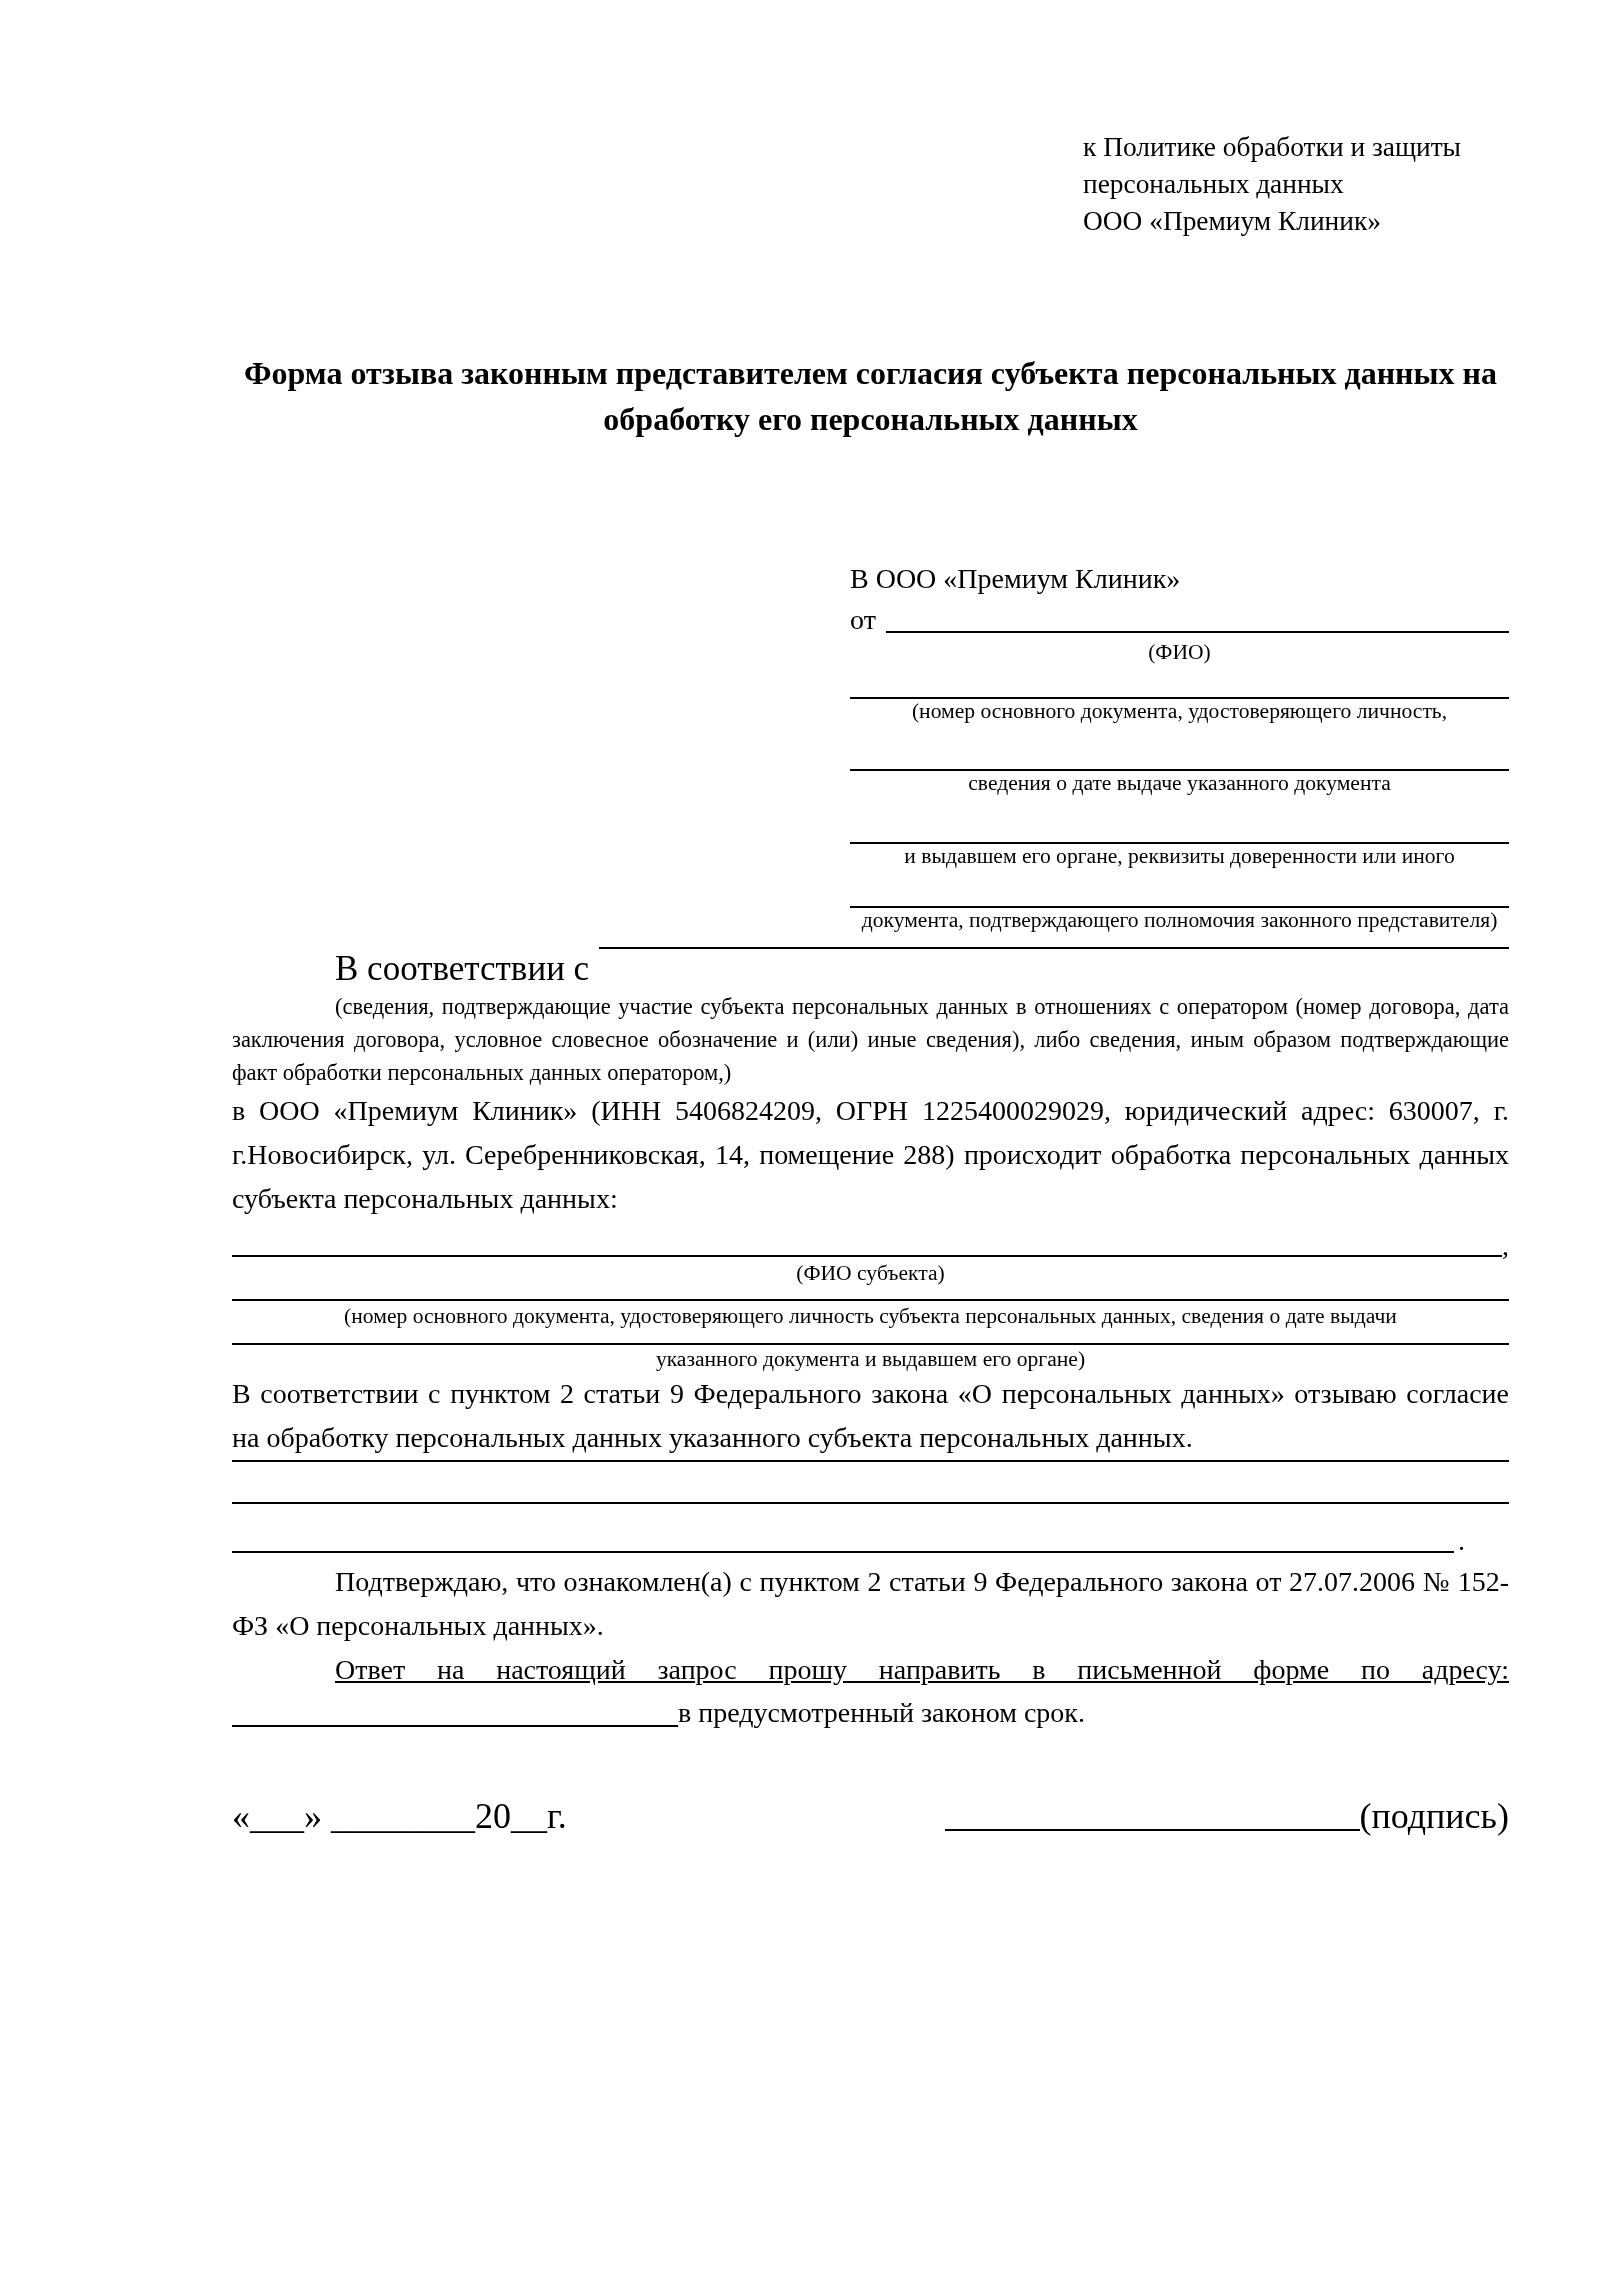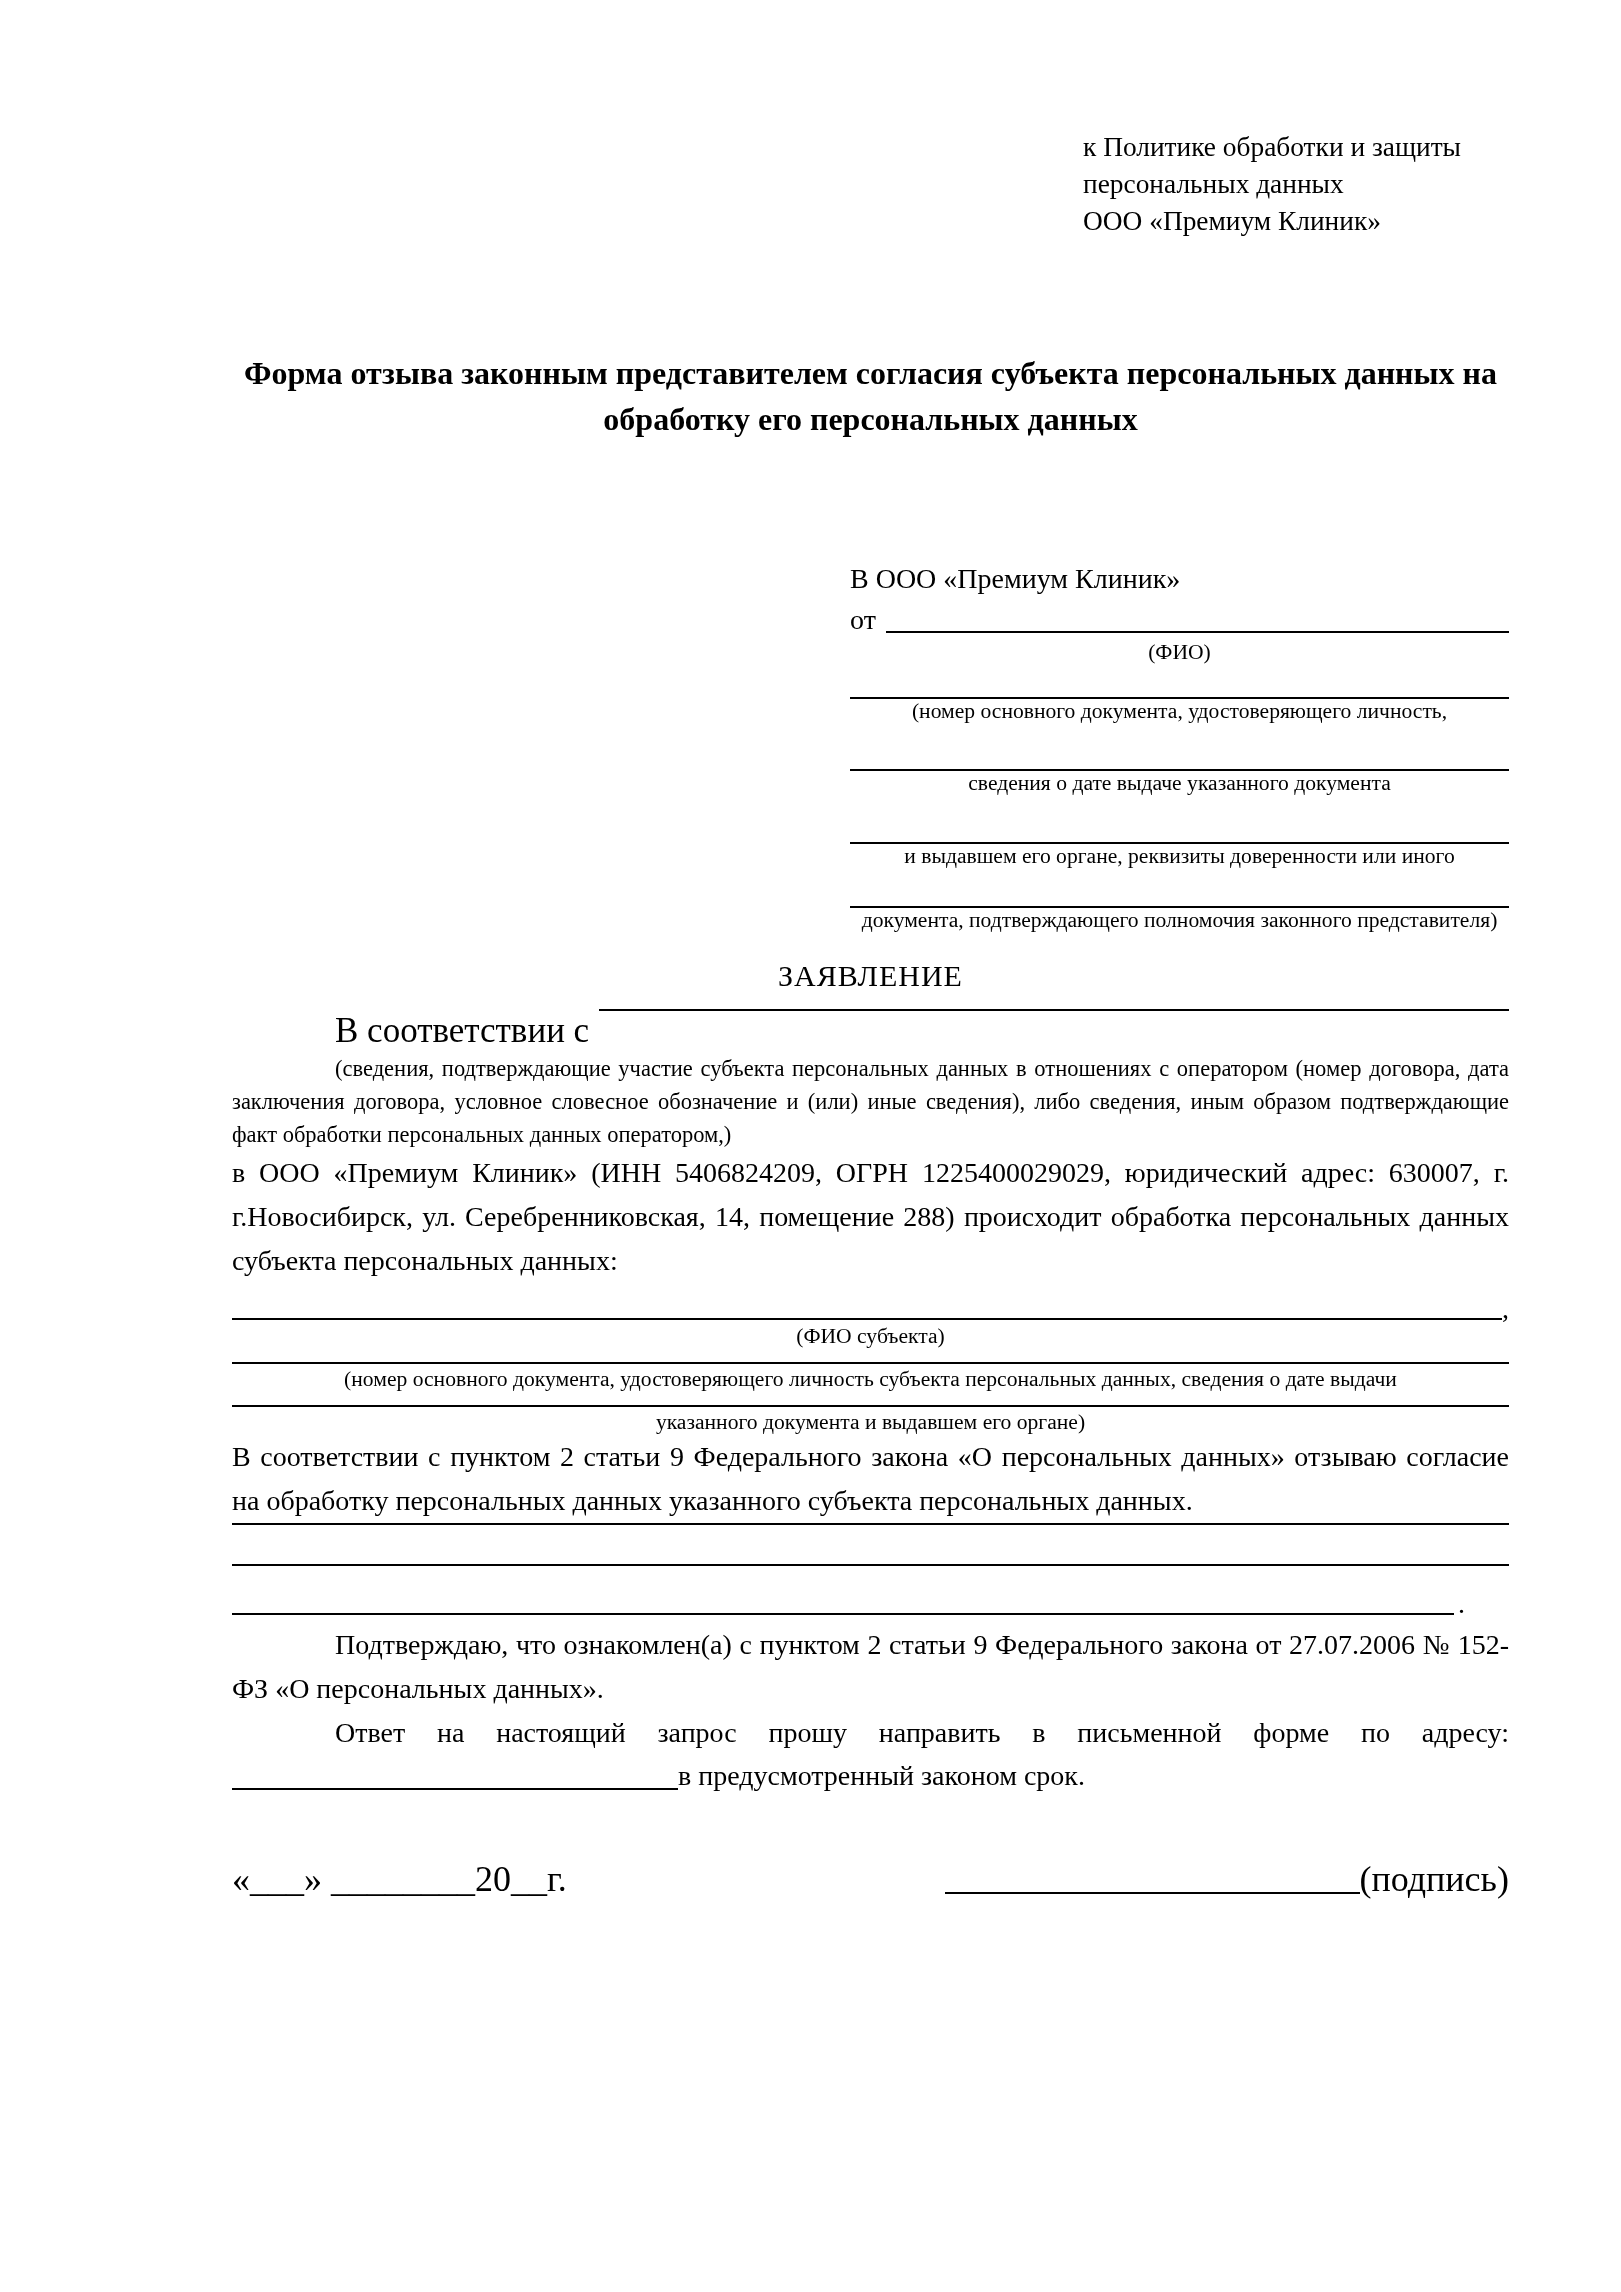--- a/index.html
+++ b/index.html
@@ -122,20 +122,21 @@
   .reason-line-1 { margin-top: 33px; }
   .reason-line-2 { margin-top: 21.6px; margin-right: 44px; }
   .reason-line-2 .period { padding-left: 3.9px; }
 
   .reply-lead {
     font-size: 28px;
     line-height: 43px;
     text-indent: 103px;
     text-align: justify;
     text-align-last: justify;
+    text-decoration: underline;
   }
   .reply-row {
     display: flex;
     align-items: flex-end;
     font-size: 28px;
     line-height: 43px;
   }
   .reply-row .addr-line {
     width: 446px;
     border-bottom: 2.9px solid #000;
@@ -190,21 +191,20 @@
     <div class="fg3">
       <div class="field-line"></div>
       <div class="cap">и выдавшем его органе, реквизиты доверенности или иного</div>
     </div>
     <div class="fg4">
       <div class="field-line"></div>
       <div class="cap">документа, подтверждающего полномочия законного представителя)</div>
     </div>
   </div>
 
-  <div class="stmt-heading">ЗАЯВЛЕНИЕ</div>
 
   <div class="basis-row">
     <span class="lbl">В соответствии с</span>
     <span class="fill-line"></span>
   </div>
 
   <div class="hint">(сведения, подтверждающие участие субъекта персональных данных в отношениях с оператором (номер договора, дата заключения договора, условное словесное обозначение и (или) иные сведения), либо сведения, иным образом подтверждающие факт обработки персональных данных оператором,)</div>
 
   <div class="par">в ООО «Премиум Клиник» (ИНН 5406824209, ОГРН 1225400029029, юридический адрес: 630007, г. г.Новосибирск, ул. Серебренниковская, 14, помещение 288) происходит обработка персональных данных субъекта персональных данных:</div>
 

